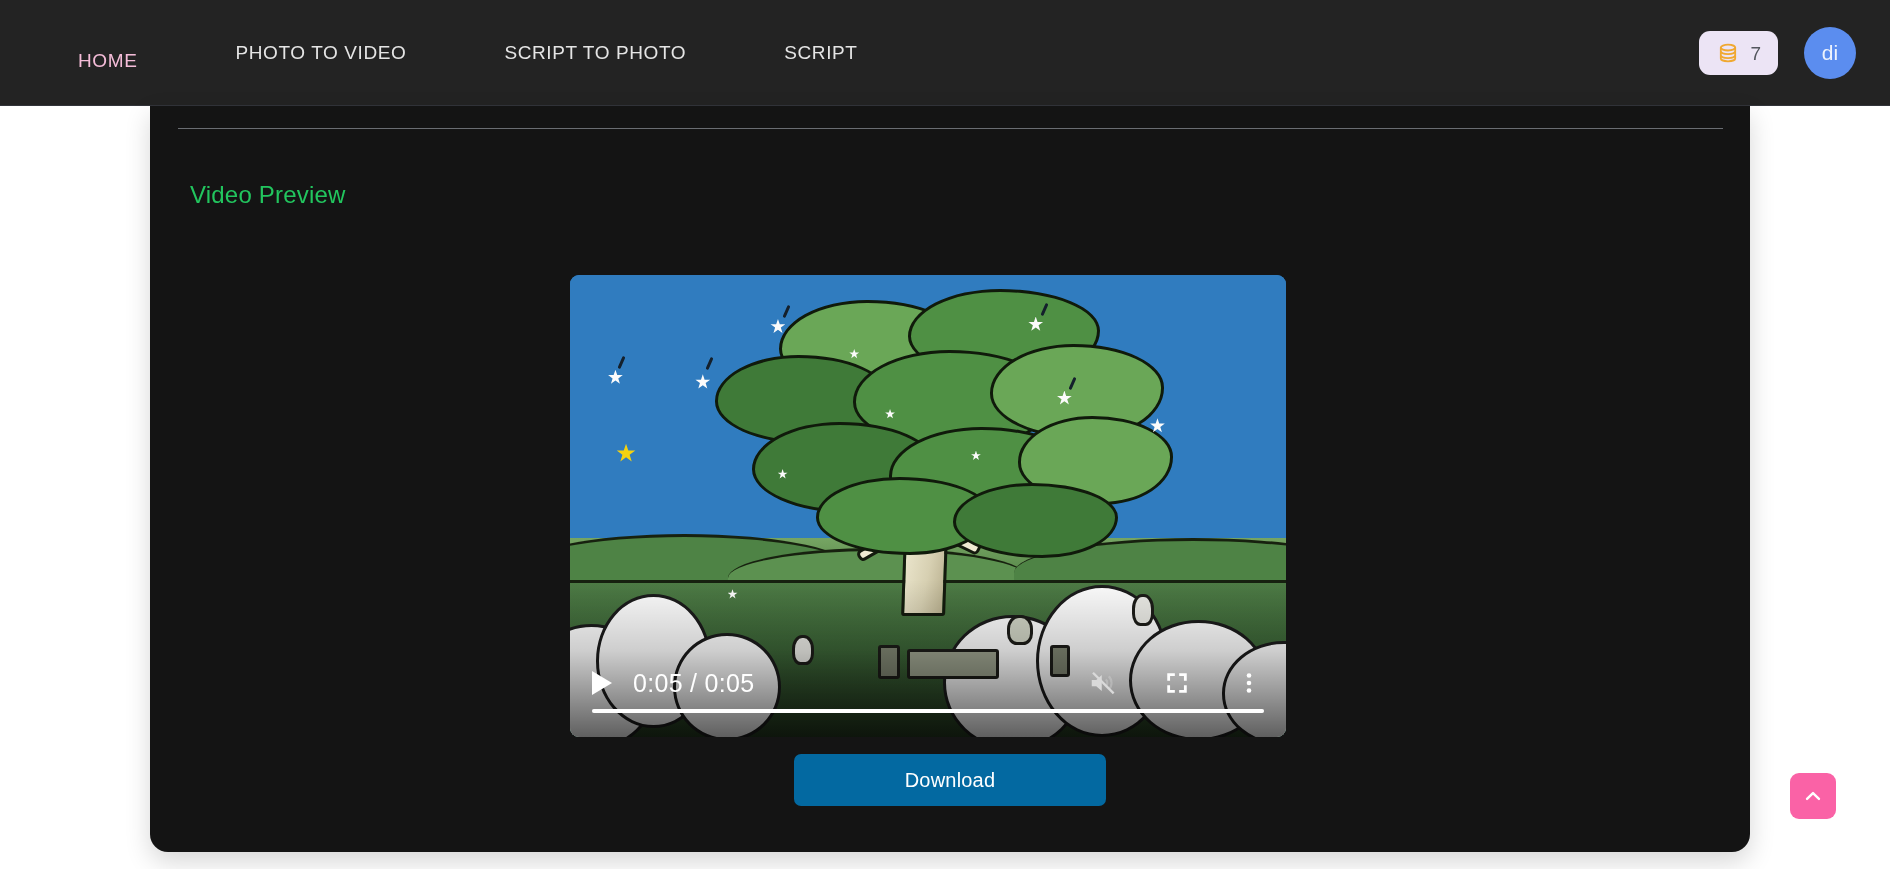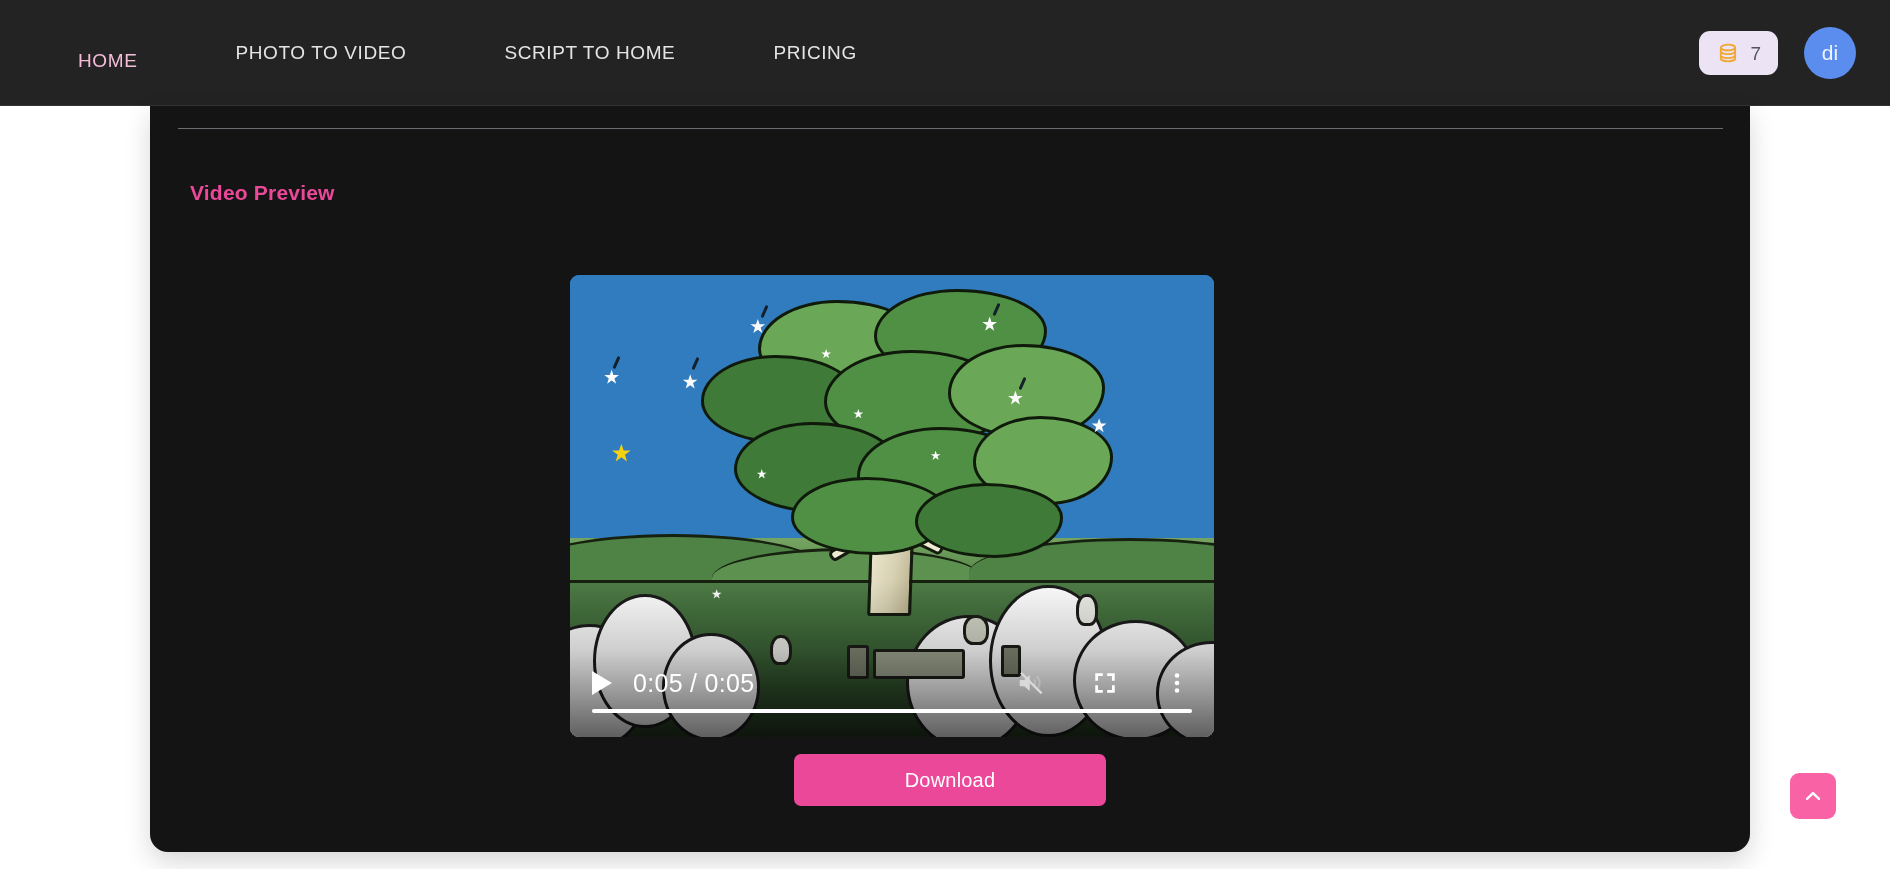--- a/index.html
+++ b/index.html
@@ -164,32 +164,31 @@
     top: 22px;
     width: 1545px;
     height: 1px;
     background: #6a6d72;
   }
 
   .section-title {
     position: absolute;
     left: 40px;
     top: 75px;
-    color: #ec4899;
-    font-size: 21px;
+    color: #22c55e;
+    font-size: 24px;
     letter-spacing: 0.2px;
-    font-weight: bold;
   }
 
   
   .video-wrap {
     position: absolute;
     left: 420px;
     top: 169px;
-    width: 644px;
+    width: 716px;
     height: 462px;
     border-radius: 9px;
     overflow: hidden;
     background: #111;
   }
 
   .video-scene {
     position: absolute;
     inset: 0;
     background:
@@ -355,21 +354,21 @@
     border-radius: 2px;
   }
 
   
   .download-btn {
     position: absolute;
     left: 644px;
     top: 648px;
     width: 312px;
     height: 52px;
-    background: #ec4899;
+    background: #0369a1;
     color: #ffffff;
     border: none;
     border-radius: 7px;
     font-size: 20px;
     font-family: inherit;
     cursor: pointer;
     letter-spacing: 0.2px;
   }
 
   
@@ -401,22 +400,22 @@
 <body>
 
 <div id="app">
 
   <div class="navbar">
 
 
     <div class="nav-links">
       <a class="nav-link active" href="#">HOME</a>
       <a class="nav-link" href="#">PHOTO TO VIDEO</a>
-      <a class="nav-link" href="#">SCRIPT TO HOME</a>
-      <a class="nav-link" href="#">PRICING</a>
+      <a class="nav-link" href="#">SCRIPT TO PHOTO</a>
+      <a class="nav-link" href="#">SCRIPT</a>
     </div>
 
     <div class="nav-right">
       <div class="credits-badge">
         <svg class="coins-icon" width="24" height="24" viewBox="0 0 24 24">
           <g fill="none" stroke="#f0a830" stroke-width="1.8">
             <ellipse cx="12" cy="6.6" rx="7.2" ry="2.9"></ellipse>
             <path d="M4.8 6.6v3.6c0 1.6 3.2 2.9 7.2 2.9s7.2-1.3 7.2-2.9V6.6"></path>
             <path d="M4.8 10.6v3.6c0 1.6 3.2 2.9 7.2 2.9s7.2-1.3 7.2-2.9v-3.6"></path>
             <path d="M4.8 14.6v2.8c0 1.6 3.2 2.9 7.2 2.9s7.2-1.3 7.2-2.9v-2.8"></path>

